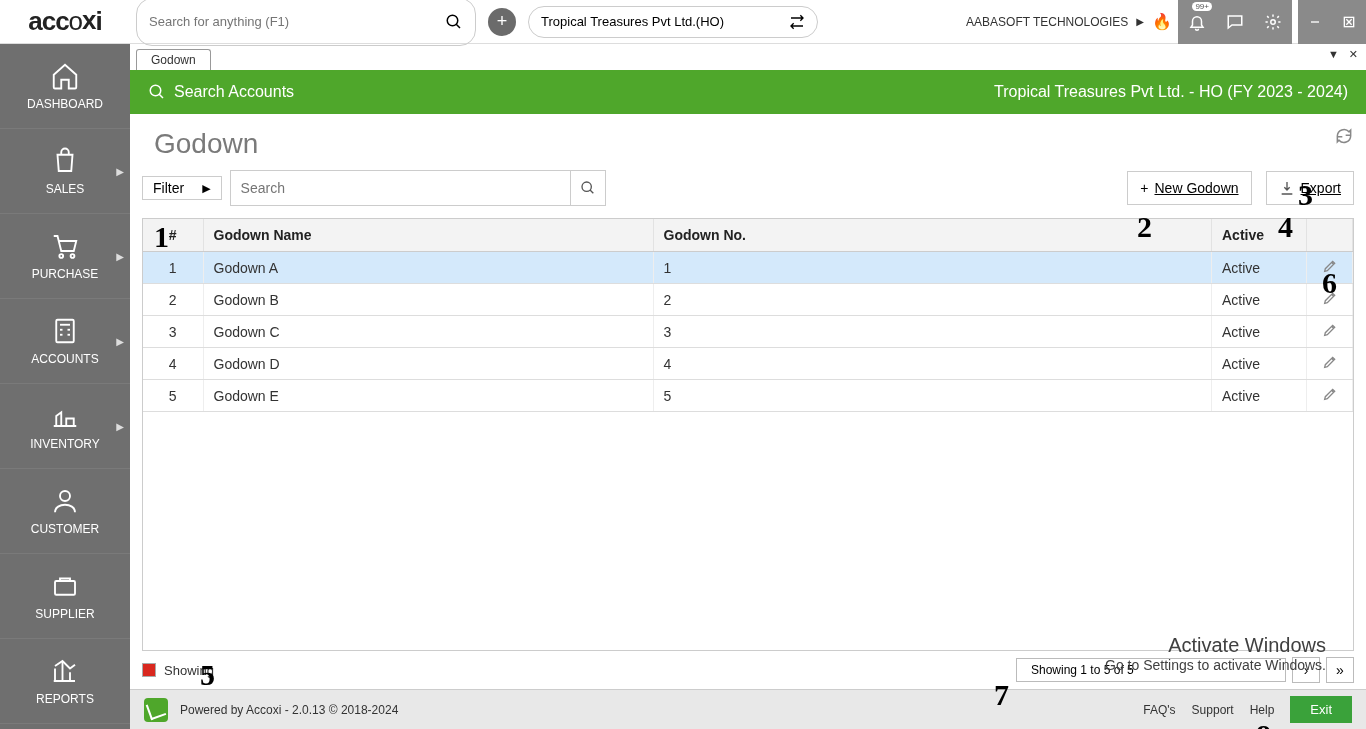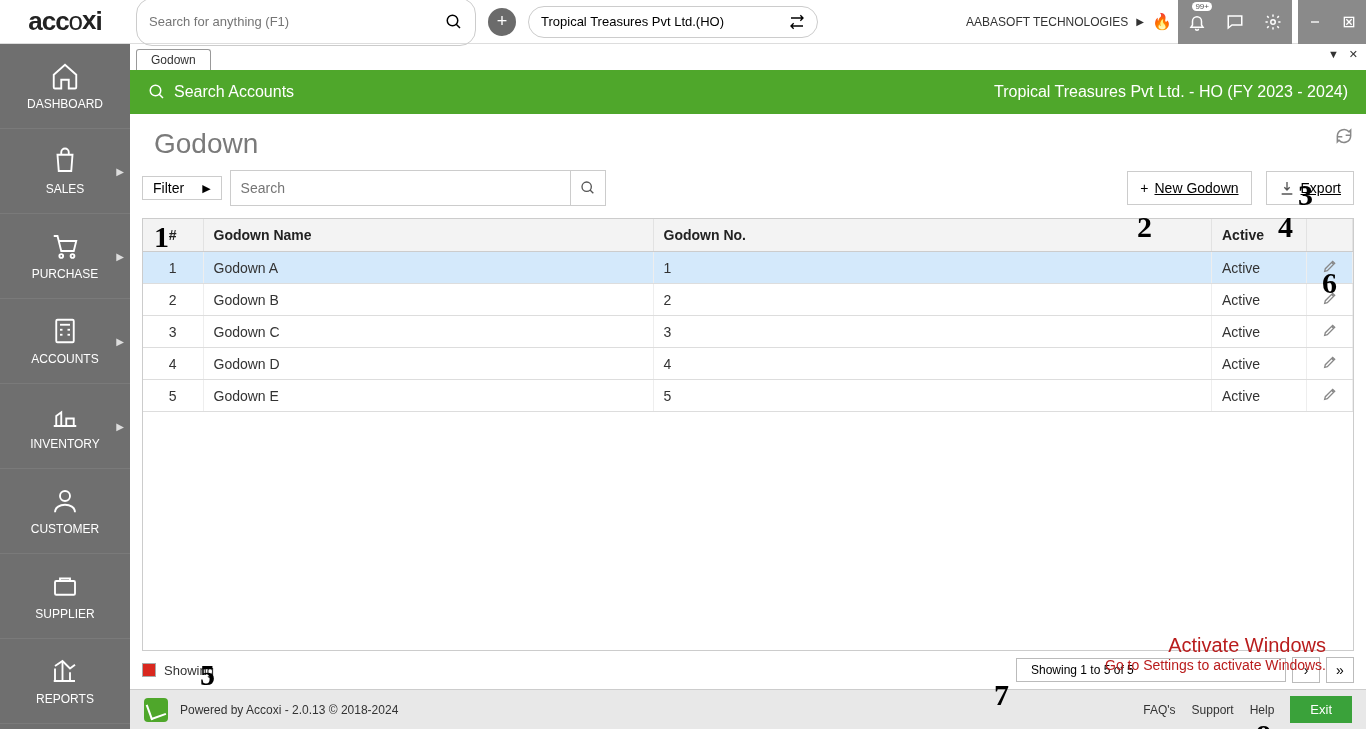--- a/index.html
+++ b/index.html
@@ -71,21 +71,21 @@
 .pager .pg { width: 28px; height: 26px; border: 1px solid #bbb; display: flex; align-items: center; justify-content: center; font-size: 14px; cursor: pointer; }
 
 
 .footer { height: 40px; background: #e8e8e8; border-top: 1px solid #ccc; display: flex; align-items: center; padding: 0 14px; font-size: 12px; color: #333; }
 .footer .flogo { width: 24px; height: 24px; background:#4fa72b; border-radius:4px; margin-right:12px; position:relative; }
 .footer .flogo::after{content:""; position:absolute; inset:4px; border:2px solid #fff; border-top:none; border-right:none; transform:rotate(-20deg);}
 .footer .links { margin-left: auto; display: flex; gap: 16px; align-items:center; }
 .footer .exit { background: #3aa23a; color: #fff; padding: 6px 20px; font-size: 13px; cursor: pointer; }
 
 
-.watermark { position: absolute; right: 40px; bottom: 56px; color: #b91c1c; font-size: 20px; text-align: right; pointer-events: none; }
+.watermark { position: absolute; right: 40px; bottom: 56px; color: #404040; font-size: 20px; text-align: right; pointer-events: none; }
 .watermark .sub { font-size: 14px; }
 
 
 .annot { position: absolute; font-family: Georgia, 'Times New Roman', serif; font-weight: 900; font-size: 30px; color: #000; pointer-events: none; z-index: 50; }
 
 svg.ic16 { width: 16px; height: 16px; stroke: currentColor; fill: none; stroke-width: 2; }
 svg.ic18 { width: 18px; height: 18px; stroke: currentColor; fill: none; stroke-width: 2; }
 svg.ic20 { width: 20px; height: 20px; stroke: currentColor; fill: none; stroke-width: 1.8; }
 </style>
 </head>

